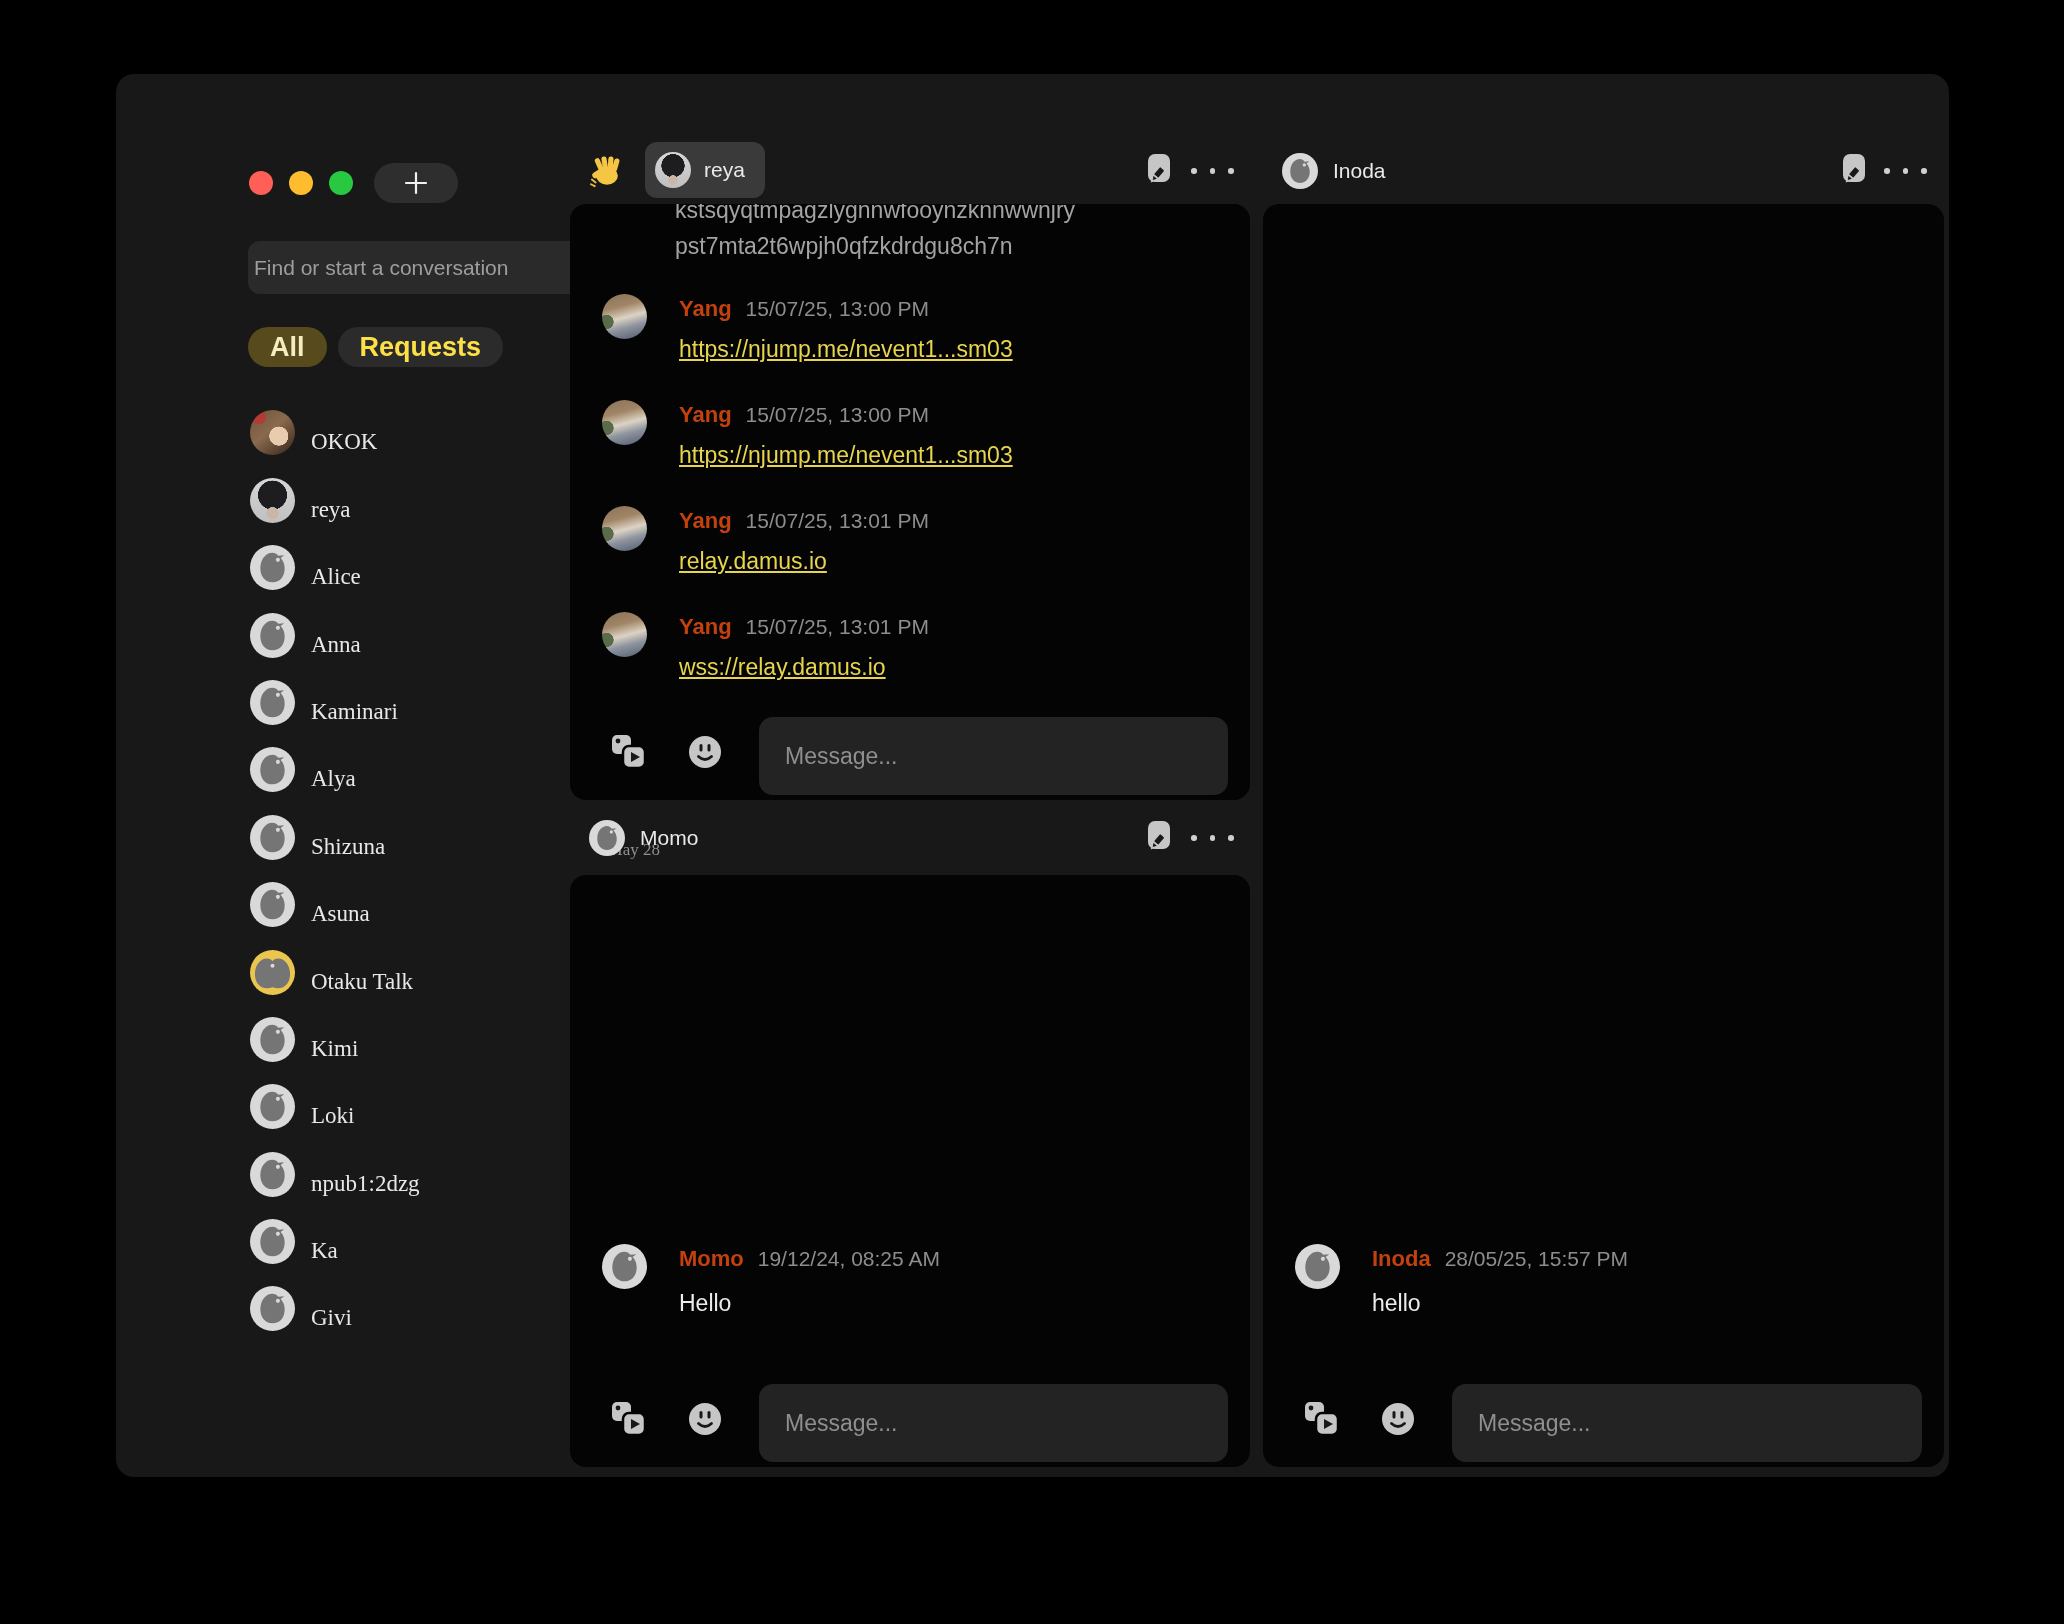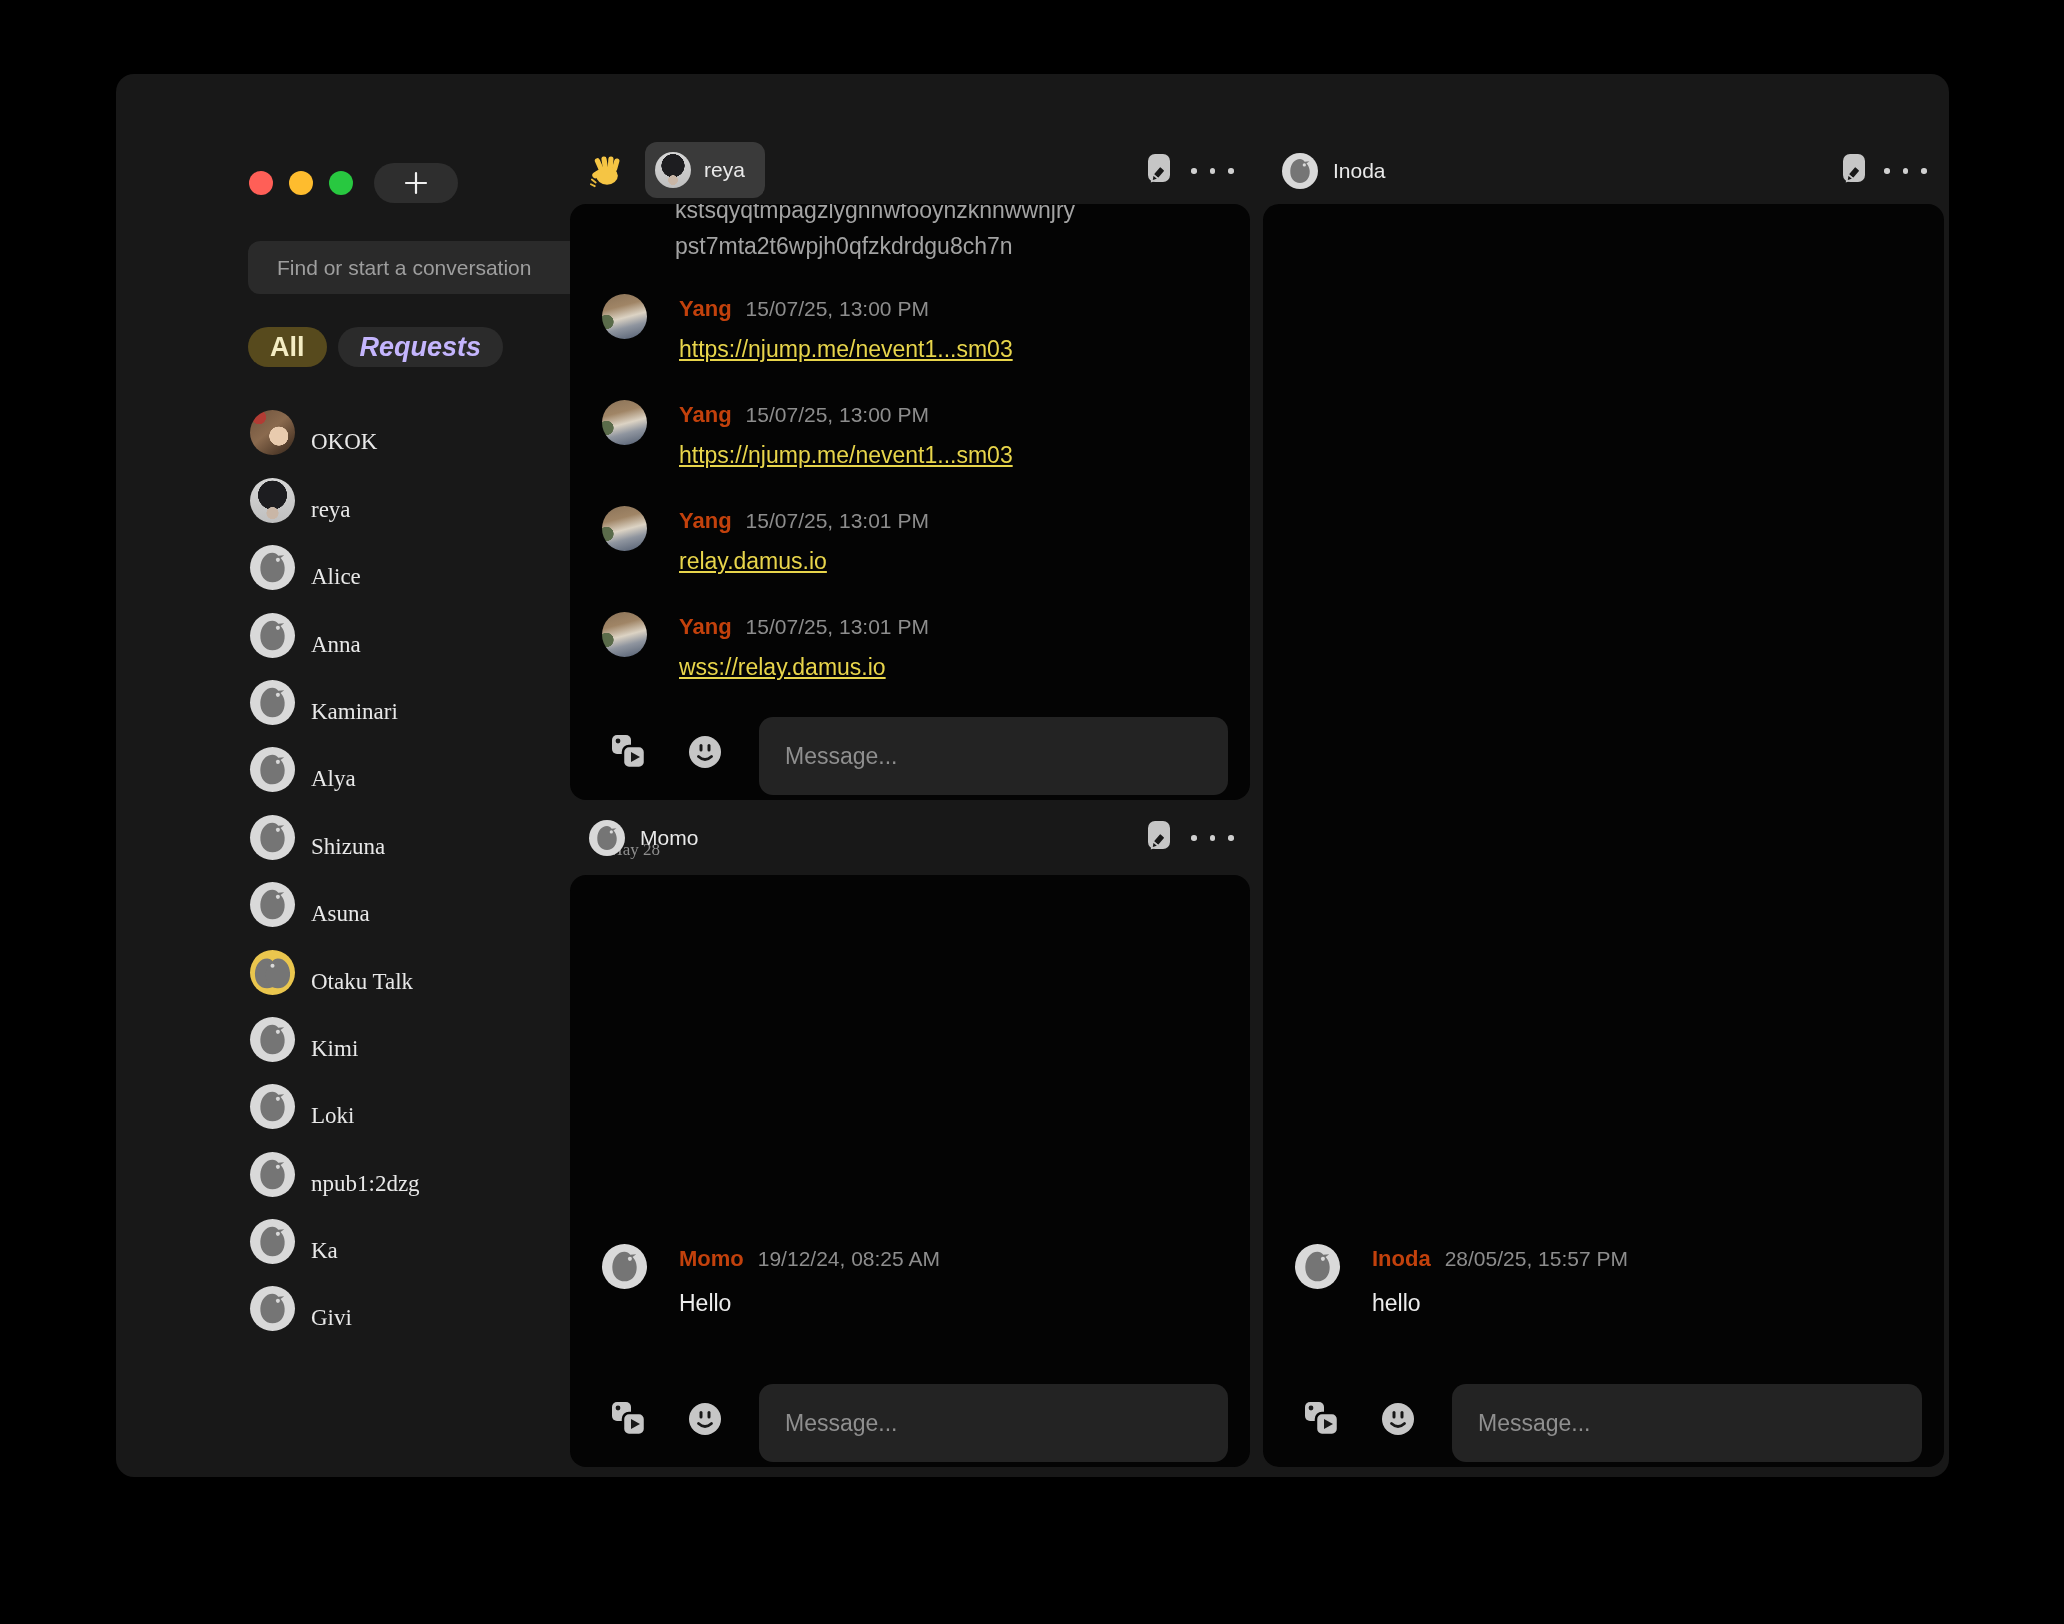--- a/index.html
+++ b/index.html
@@ -29,29 +29,29 @@
   .av-photo-reya{background:
       radial-gradient(circle at 50% 78%, #c9b6a6 0 14%, rgba(0,0,0,0) 15%),
       radial-gradient(circle at 50% 38%, #1d1d20 0 40%, rgba(0,0,0,0) 41%),
       linear-gradient(180deg,#d6d6d6 0%,#bfbfbf 100%);}
   .av-photo-yang{background:
       radial-gradient(circle at 10% 62%, #5a6b4a 0 14%, rgba(0,0,0,0) 15%),
       linear-gradient(165deg,#8a7257 0%,#a08566 30%,#dcd3c4 52%,#8f959f 70%,#4e5a6e 100%);}
 
   
   .search{position:absolute;left:132px;top:167px;width:412px;height:53px;border-radius:12px;
-          background:#2a2a2a;display:flex;align-items:center;padding:0 27px;box-sizing:border-box;}
+          background:#2a2a2a;display:flex;align-items:center;padding:0 4px;box-sizing:border-box;}
   .search input{flex:1;background:transparent;border:none;outline:none;color:#e6e6e6;
           font-size:21px;font-family:inherit;}
   .search input::placeholder{color:#9e9e9e;}
   .filters{position:absolute;left:132px;top:253px;display:flex;gap:11px;}
   .pill{height:40px;border-radius:20px;border:none;display:flex;align-items:center;cursor:pointer;
         padding:0 22px;font-size:27px;font-weight:700;font-family:inherit;}
   .pill.active{background:#574a1d;color:#f4edc4;}
-  .pill.idle{background:#2b2b2b;color:#c4b5fd;font-style:italic;}
+  .pill.idle{background:#2b2b2b;color:#fde047;}
   .conv-list{position:absolute;left:132px;top:314px;width:412px;height:1163px;overflow:hidden;}
   .conv-row{height:67.4px;display:flex;align-items:flex-end;cursor:pointer;font-family:Liberation Serif, serif;}
   .conv-row .avatar{width:45px;height:45px;margin-left:2px;}
   .conv-name{margin-left:16px;font-size:23px;color:#e8e8e8;white-space:nowrap;}
   .conv-date{margin-left:auto;font-size:17px;color:#8f8f8f;white-space:nowrap;}
 
   
   .phead-item{position:absolute;display:flex;align-items:center;}
   .chat-pill{background:#3a3a3a;border-radius:12px;height:56px;display:flex;align-items:center;
              padding:0 20px 0 10px;gap:13px;cursor:pointer;}

